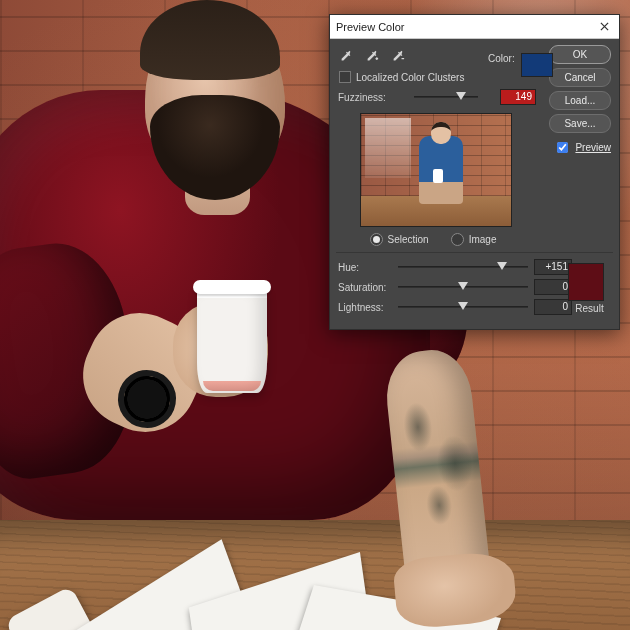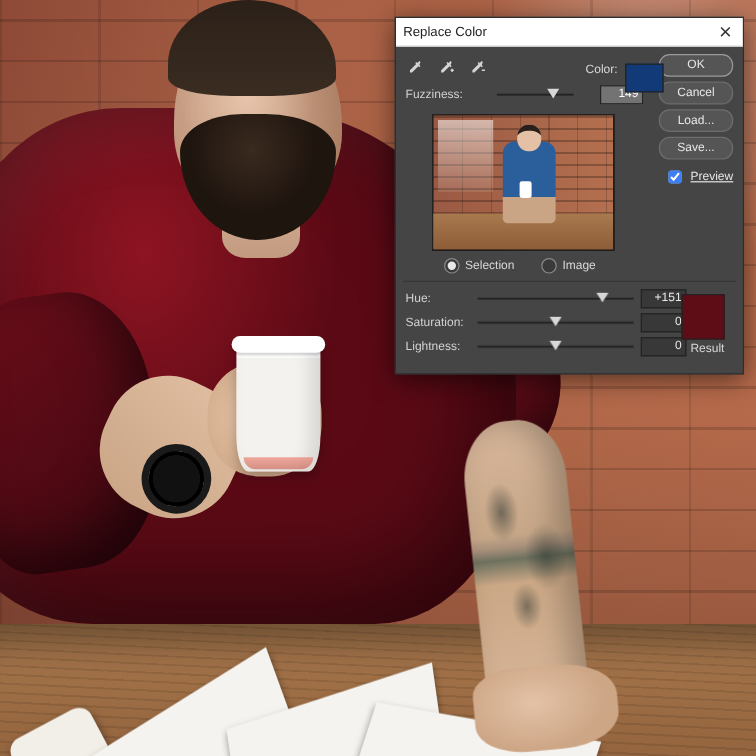--- a/index.html
+++ b/index.html
@@ -257,21 +257,21 @@
     border-left:5px solid transparent; border-right:5px solid transparent;
     border-top:8px solid #d8d8d8;
     transform:translateX(-5px);
   }
   .numbox{
     width:28px; height:14px; background:#383838; color:#e8e8e8;
     font-size:10px; text-align:right; padding:0 3px;
     border:1px solid #222; line-height:14px;
     font-family:inherit;
   }
-  .numbox.hl{ background:#737373; color:#fff;}
+  .numbox.hl{ background:#b91c1c; color:#fff;}
 
   
   .thumb-frame{
     margin:8px 0 4px 22px;
     width:150px; height:112px; border:1px solid #222; background:#000;
     position:relative; overflow:hidden;
   }
   .mini{
     position:absolute; inset:0;
   }
@@ -358,21 +358,21 @@
   <div class="forearm-right"></div>
   <div class="tattoo"></div>
   <div class="hand-right"></div>
   <div class="forearm-left"></div>
   <div class="watch"></div>
   <div class="hand-left"></div>
   <div class="cup"></div>
 
   <div class="dialog">
     <div class="titlebar">
-      <span>Replace Color</span>
+      <span>Preview Color</span>
       <span class="closewin">
         <svg viewBox="0 0 10 10">
             <path d="M1 1 L9 9 M9 1 L1 9" fill="none"></path>
           </svg>
       </span>
     </div>
 
     <div class="dlg-body">
 
       <div class="side-buttons">
@@ -405,20 +405,24 @@
                 <path d="M12 11h3" stroke="#d4d4d4" stroke-width="1.4"></path>
               </svg>
           </span>
         </div>
 
         <div class="color-row">
           <span>Color:</span>
           <span class="swatch" style="background:#123a78"></span>
         </div>
 
+        <div class="chk-row">
+          <span class="chk"></span>
+          <span>Localized Color Clusters</span>
+        </div>
 
         <div class="param-row">
           <span class="lbl">Fuzziness:</span>
           <span class="slider">
             <span class="track"></span>
             <span class="thumb" style="left:74%"></span>
           </span>
           <span class="numbox hl">149</span>
         </div>
 

